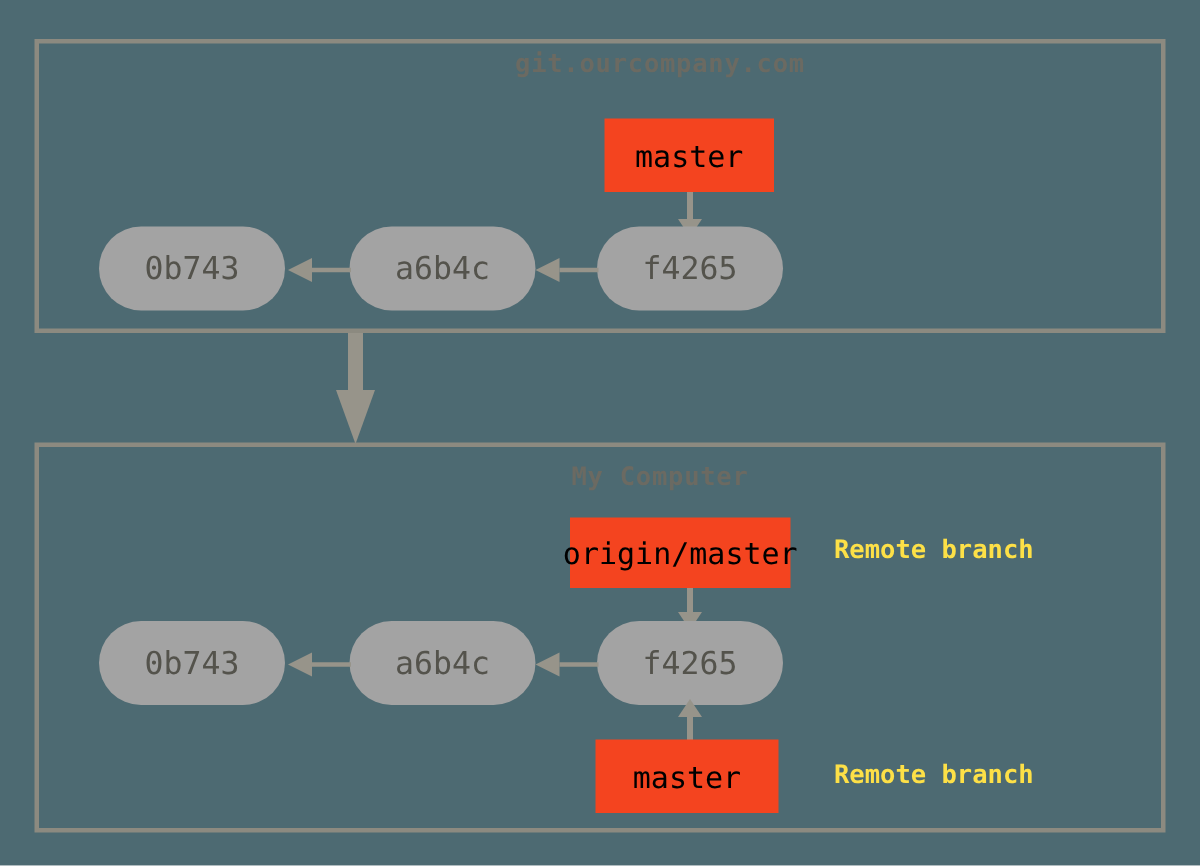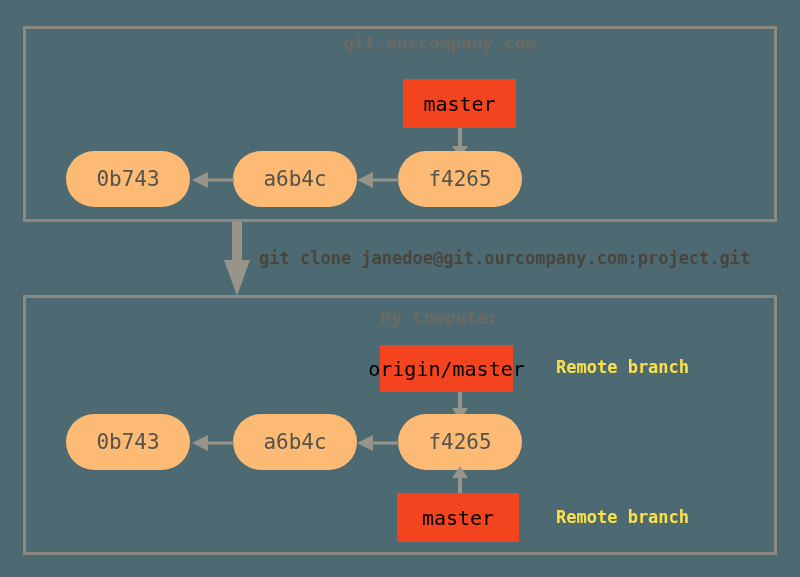--- a/index.html
+++ b/index.html
@@ -44,21 +44,21 @@
     font-size: 17px;
     font-weight: bold;
     letter-spacing: 0.5px;
     font-family: "DejaVu Sans Mono", "Liberation Mono", monospace;
     padding-left: 40px;
   }
   .commit {
     position: absolute;
     width: 124px;
     height: 56px;
-    background: #fdba74;
+    background: #a3a3a3;
     border-radius: 28px;
     display: flex;
     align-items: center;
     justify-content: center;
     color: #54534c;
     font-size: 21px;
     font-family: "DejaVu Sans Mono", "Liberation Mono", monospace;
   }
   .branch-box {
     position: absolute;
@@ -126,27 +126,26 @@
   <svg class="arrow-svg" style="left:355px; top:169px;" width="44" height="22">
     <line x1="44" y1="11" x2="18" y2="11" stroke="#97948a" stroke-width="3"></line>
     <polygon points="18,3 18,19 2,11" fill="#97948a"></polygon>
   </svg>
 
   <svg class="arrow-svg" style="left:221px; top:222px;" width="32" height="74">
     <line x1="16" y1="0" x2="16" y2="42" stroke="#97948a" stroke-width="10"></line>
     <polygon points="3,38 29,38 16,74" fill="#97948a"></polygon>
   </svg>
 
-  <div class="cmd-label" style="left:259px; top:248px;">git clone janedoe@git.ourcompany.com:project.git</div>
 
   <div class="panel" id="panel-local"></div>
 
   <div class="panel-title" style="top:308px;">My Computer</div>
 
-  <div class="branch-box" style="left:380px; top:345px; width:133px; height:47px;">
+  <div class="branch-box" style="left:380px; top:345px; width:147px; height:47px;">
     <span>origin/master</span>
   </div>
 
   <div class="side-label" style="left:556px; top:357px;">Remote branch</div>
 
   <svg class="arrow-svg" style="left:449px; top:392px;" width="22" height="28">
     <line x1="11" y1="0" x2="11" y2="18" stroke="#97948a" stroke-width="4"></line>
     <polygon points="3,16 19,16 11,28" fill="#97948a"></polygon>
   </svg>
 

